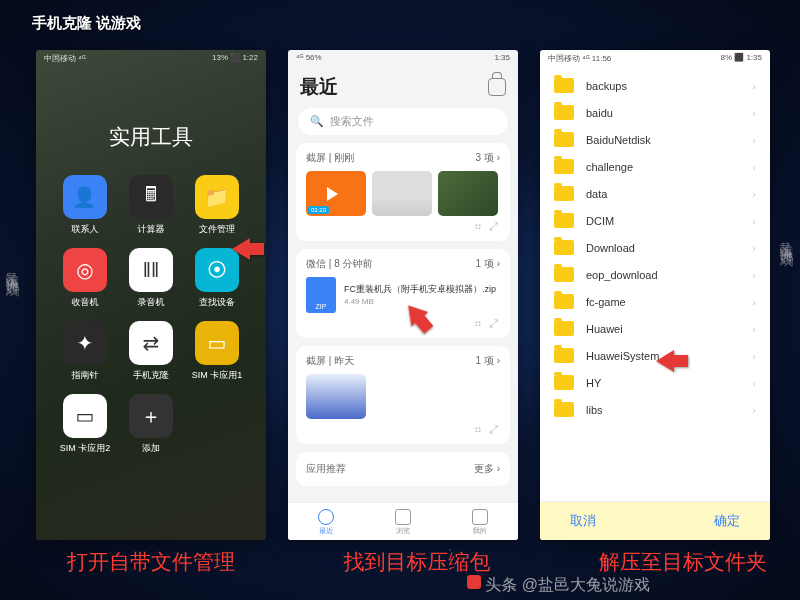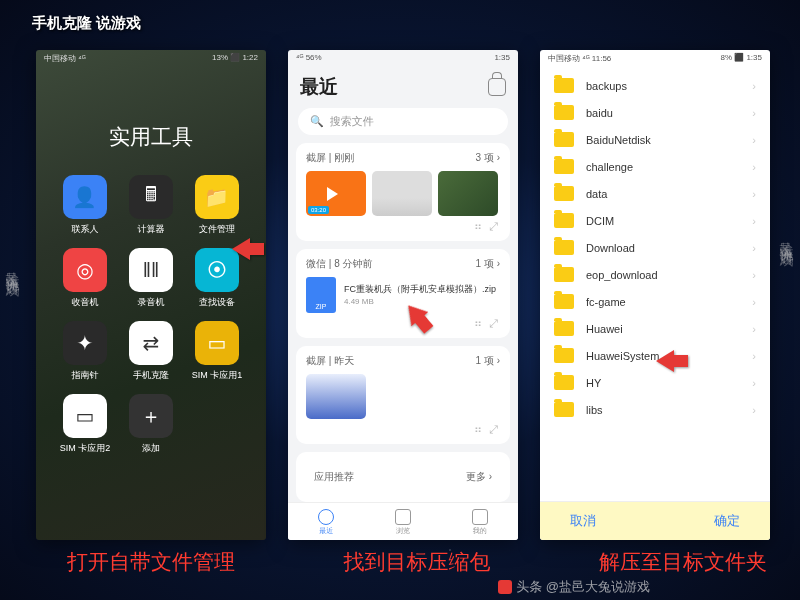--- a/index.html
+++ b/index.html
@@ -103,22 +103,22 @@
   .p3-footer{
     position:absolute;bottom:0;left:0;right:0;display:flex;justify-content:space-between;
     padding:10px 30px;border-top:1px solid #eee;background:#fef9c3;font-size:13px;
   }
   .p3-footer .cancel{color:#3b82f6;}
   .p3-footer .ok{color:#3b82f6;}
   
   .captions{position:absolute;bottom:24px;left:36px;display:flex;gap:36px;}
   .caption{width:230px;text-align:center;color:#ff3b30;font-size:21px;font-weight:500;}
   .credit{
-    position:absolute;bottom:4px;right:150px;color:rgba(220,220,220,.7);font-size:13px;
-    display:flex;align-items:center;gap:4px;
+    position:absolute;bottom:4px;right:150px;color:rgba(220,220,220,.7);font-size:16px;
+    display:flex;gap:4px;
   }
   .credit-ic{width:14px;height:14px;background:#e53935;border-radius:3px;display:inline-block;}
 </style>
 </head>
 <body>
 
 <div class="top-title">
   <span>手机克隆</span><span>说游戏</span>
 </div>
 <div class="watermark-left">盐邑大兔说游戏</div>
@@ -229,21 +229,21 @@
     <div class="card">
       <div class="card-head">
         <span>截屏 | 昨天</span>
         <span>1 项 ›</span>
       </div>
       <div class="thumb" style="width:60px;height:45px;background:linear-gradient(#e8eefc,#4a6bc8);"></div>
       <div class="dots">⠶ ⤢</div>
     </div>
 
     <div class="card" style="padding:10px 10px;">
-      <div class="card-head" style="margin:8px;">
+      <div class="card-head" style="margin:0;">
         <span>应用推荐</span>
         <span>更多 ›</span>
       </div>
     </div>
 
     <div class="bottom-nav" id="bottom-nav">
         <div class="nav-item active">
           <div class="nav-ic clock"></div>
           <span>最近</span>
         </div>

